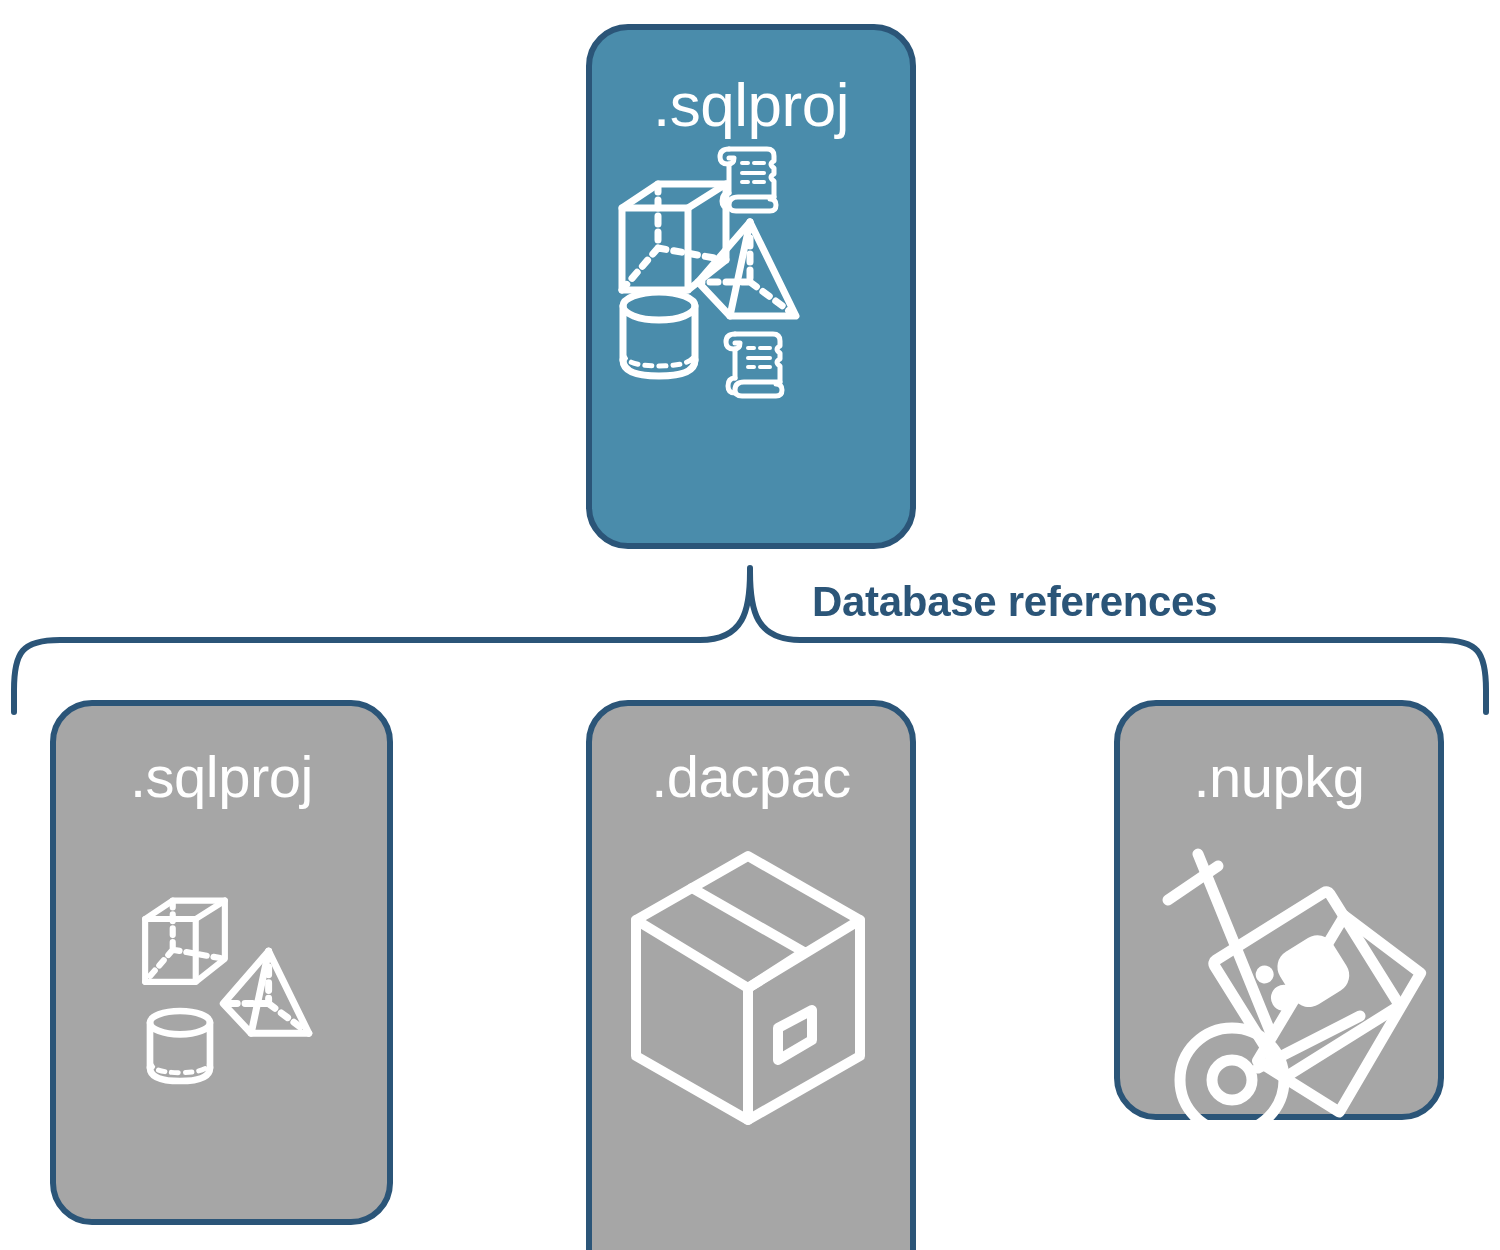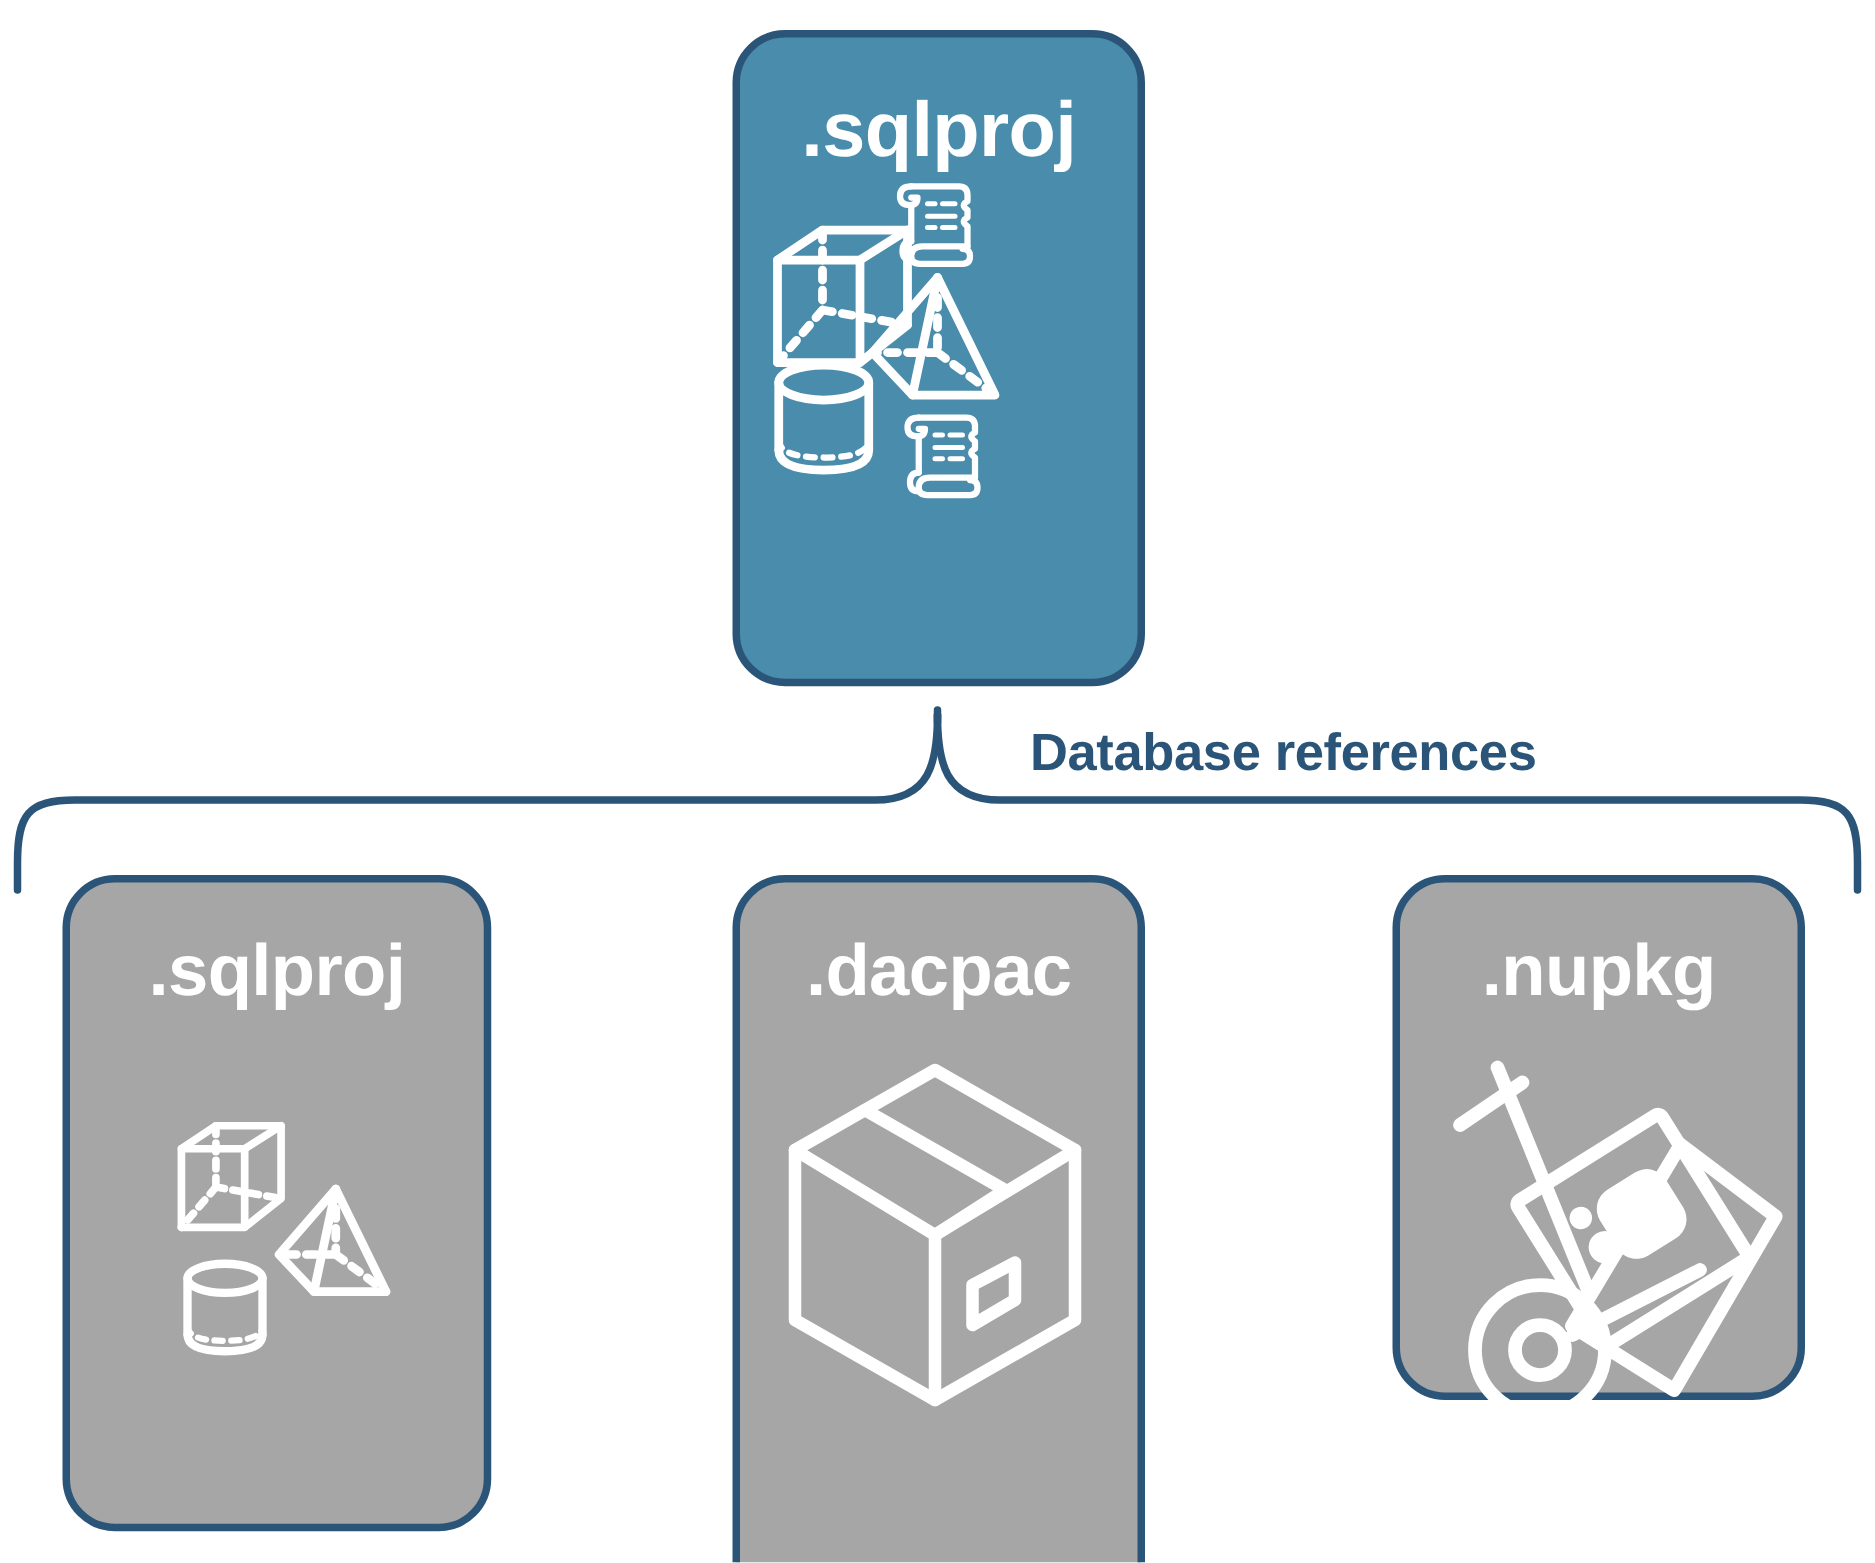--- a/index.html
+++ b/index.html
@@ -28,21 +28,21 @@
     align-items: center;
   }
   .node.primary {
     background: #4a8cab;
   }
   .node.secondary {
     background: #a6a6a6;
   }
   .node-title {
     color: #ffffff;
-    font-weight: bold;
+    font-weight: normal;
     letter-spacing: -0.5px;
     line-height: 1;
     user-select: none;
   }
   #node-root {
     left: 586px;
     top: 24px;
     width: 330px;
     height: 525px;
   }
@@ -95,21 +95,20 @@
   #connector-label {
     position: absolute;
     left: 812px;
     top: 578px;
     font-size: 42px;
     font-weight: bold;
     color: #2b5578;
     letter-spacing: -0.3px;
     white-space: nowrap;
     user-select: none;
-    margin-left: 12px;
   }
 </style>
 </head>
 <body>
 
 <div id="canvas">
 
   <div class="node primary" id="node-root">
     <div class="node-title">.sqlproj</div>
     <div class="icon-area">

